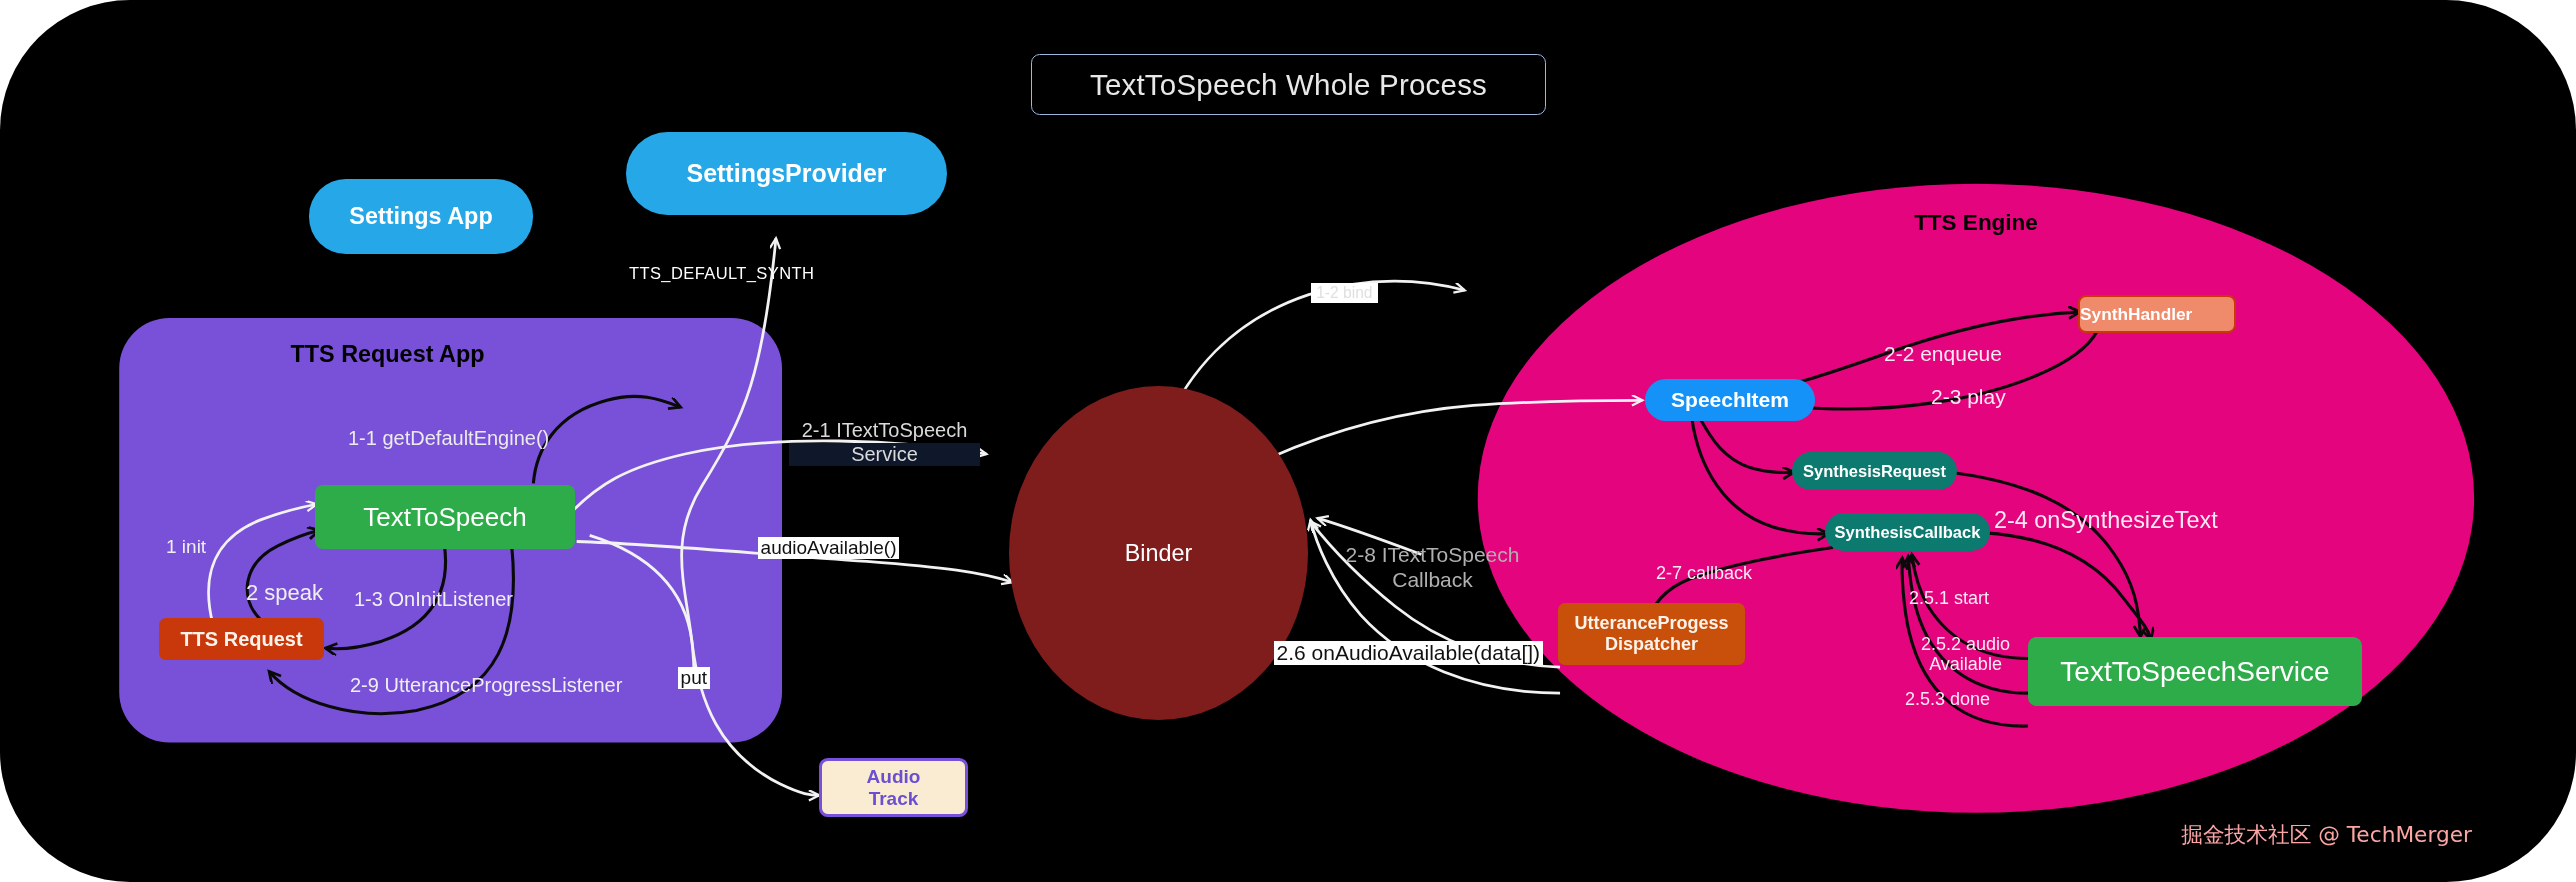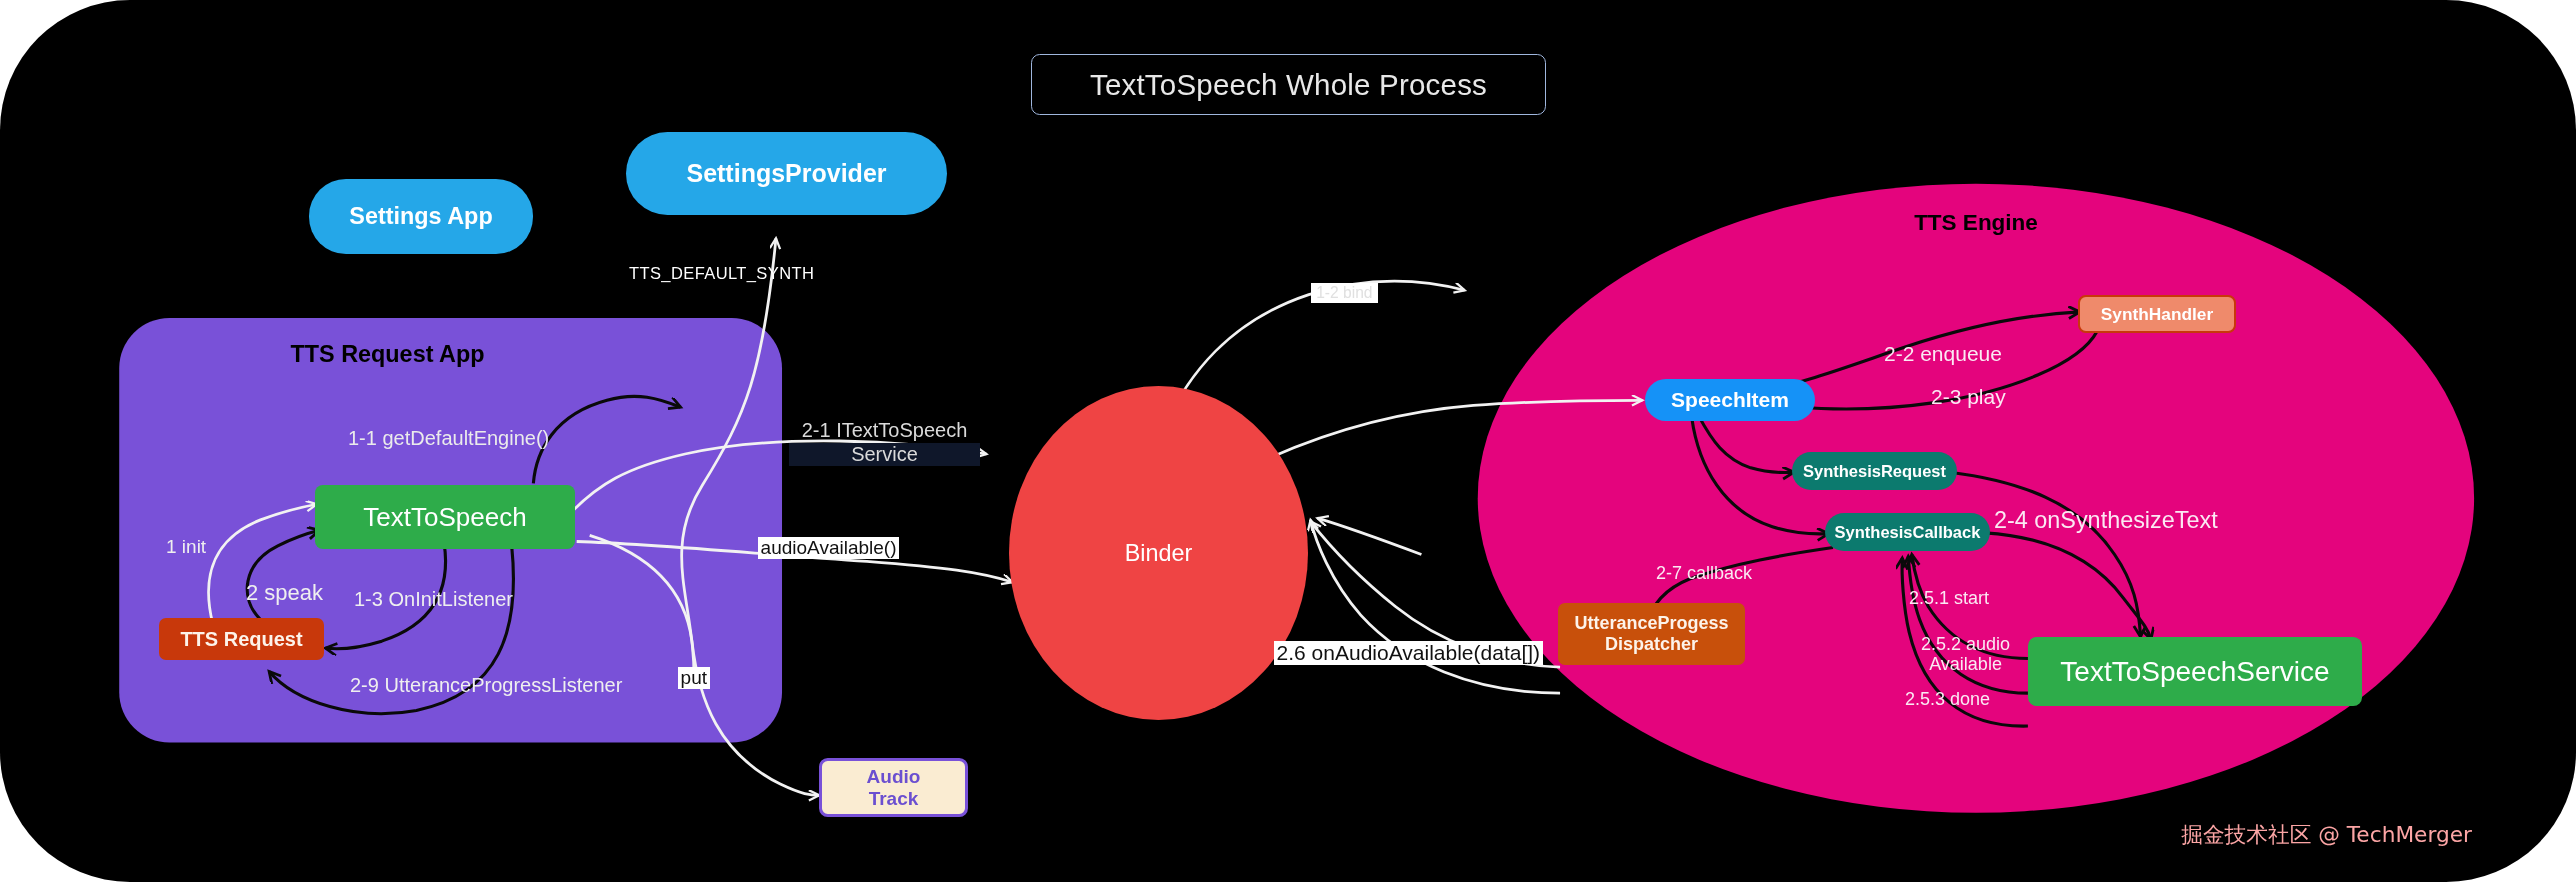--- a/index.html
+++ b/index.html
@@ -133,39 +133,39 @@
                 background:#2eac4a; border-radius:7.8px; display:flex; align-items:center; justify-content:center;">
       <span style="color:#ffffff; font-size:26px;">TextToSpeech</span>
     </div>
 
     <div style="position:absolute; left:159px; top:618px; width:165px; height:42px;
                 background:#c8380b; border-radius:7px; display:flex; align-items:center; justify-content:center;">
       <span style="color:#fdf3ea; font-size:20px; font-weight:bold;">TTS Request</span>
     </div>
 
     <div style="position:absolute; left:1009px; top:386px; width:299px; height:334px;
-                background:#ef4444; border-radius:50%; display:flex; align-items:center; justify-content:center;">
+                background:#7f1d1d; border-radius:50%; display:flex; align-items:center; justify-content:center;">
       <span style="color:#ffffff; font-size:23.4px;">Binder</span>
     </div>
 
     <div style="position:absolute; left:819px; top:758px; width:149px; height:59px;
                 background:#faecd2; border:3.5px solid #7951d8; border-radius:8.7px; box-sizing:border-box;
                 display:flex; flex-direction:column; align-items:center; justify-content:center; line-height:1.12;">
       <span style="color:#6b4fd0; font-size:19px; font-weight:bold;">Audio</span>
       <span style="color:#6b4fd0; font-size:19px; font-weight:bold;">Track</span>
     </div>
 
     <div style="position:absolute; left:1645px; top:379px; width:170px; height:42px;
                 background:#1592f7; border-radius:21px; display:flex; align-items:center; justify-content:center;">
       <span style="color:#ffffff; font-size:21px; font-weight:bold;">SpeechItem</span>
     </div>
 
     <div style="position:absolute; left:2078px; top:295px; width:158px; height:38px;
                 background:#ef8a6b; border:2.6px solid #c8380b; border-radius:7.8px; box-sizing:border-box;
-                display:flex; align-items:center; justify-content:center;">
+                display:flex; align-items:center; ">
       <span style="color:#ffffff; font-size:17.3px; font-weight:bold;">SynthHandler</span>
     </div>
 
     <div style="position:absolute; left:1792px; top:452px; width:165px; height:38px;
                 background:#0c7a6e; border-radius:19px; display:flex; align-items:center; justify-content:center;">
       <span style="color:#ffffff; font-size:16.5px; font-weight:bold;">SynthesisRequest</span>
     </div>
 
     <div style="position:absolute; left:1825px; top:513px; width:165px; height:38px;
                 background:#0c7a6e; border-radius:19px; display:flex; align-items:center; justify-content:center;">
@@ -225,20 +225,24 @@
 
     <div style="position:absolute; left:1921px; top:634px; line-height:1.12; text-align:center;">
       <div style="color:#fbe9f3; font-size:18px;">2.5.2 audio</div>
       <div style="color:#fbe9f3; font-size:18px;">Available</div>
     </div>
 
     <div style="position:absolute; left:1905px; top:689px; color:#fbe9f3; font-size:18px;">2.5.3 done</div>
 
     <div style="position:absolute; left:1656px; top:563px; color:#fbe9f3; font-size:18px;">2-7 callback</div>
 
+    <div style="position:absolute; left:1324px; top:542px; width:217px; text-align:center; line-height:1.2;">
+      <div style="color:#b0b0b0; font-size:21px;">2-8 ITextToSpeech</div>
+      <div style="color:#b0b0b0; font-size:21px;">Callback</div>
+    </div>
 
     <div style="position:absolute; left:1274px; top:641px; background:#ffffff; padding:0 2.6px;">
       <span style="color:#111111; font-size:21px;">2.6 onAudioAvailable(data[])</span>
     </div>
 
     <div style="position:absolute; right:104px; bottom:33px; color:#fca5a5; font-size:21.7px;
                 font-family:'DejaVu Sans', sans-serif;">掘金技术社区 @ TechMerger</div>
 
   </div>
 </div>

